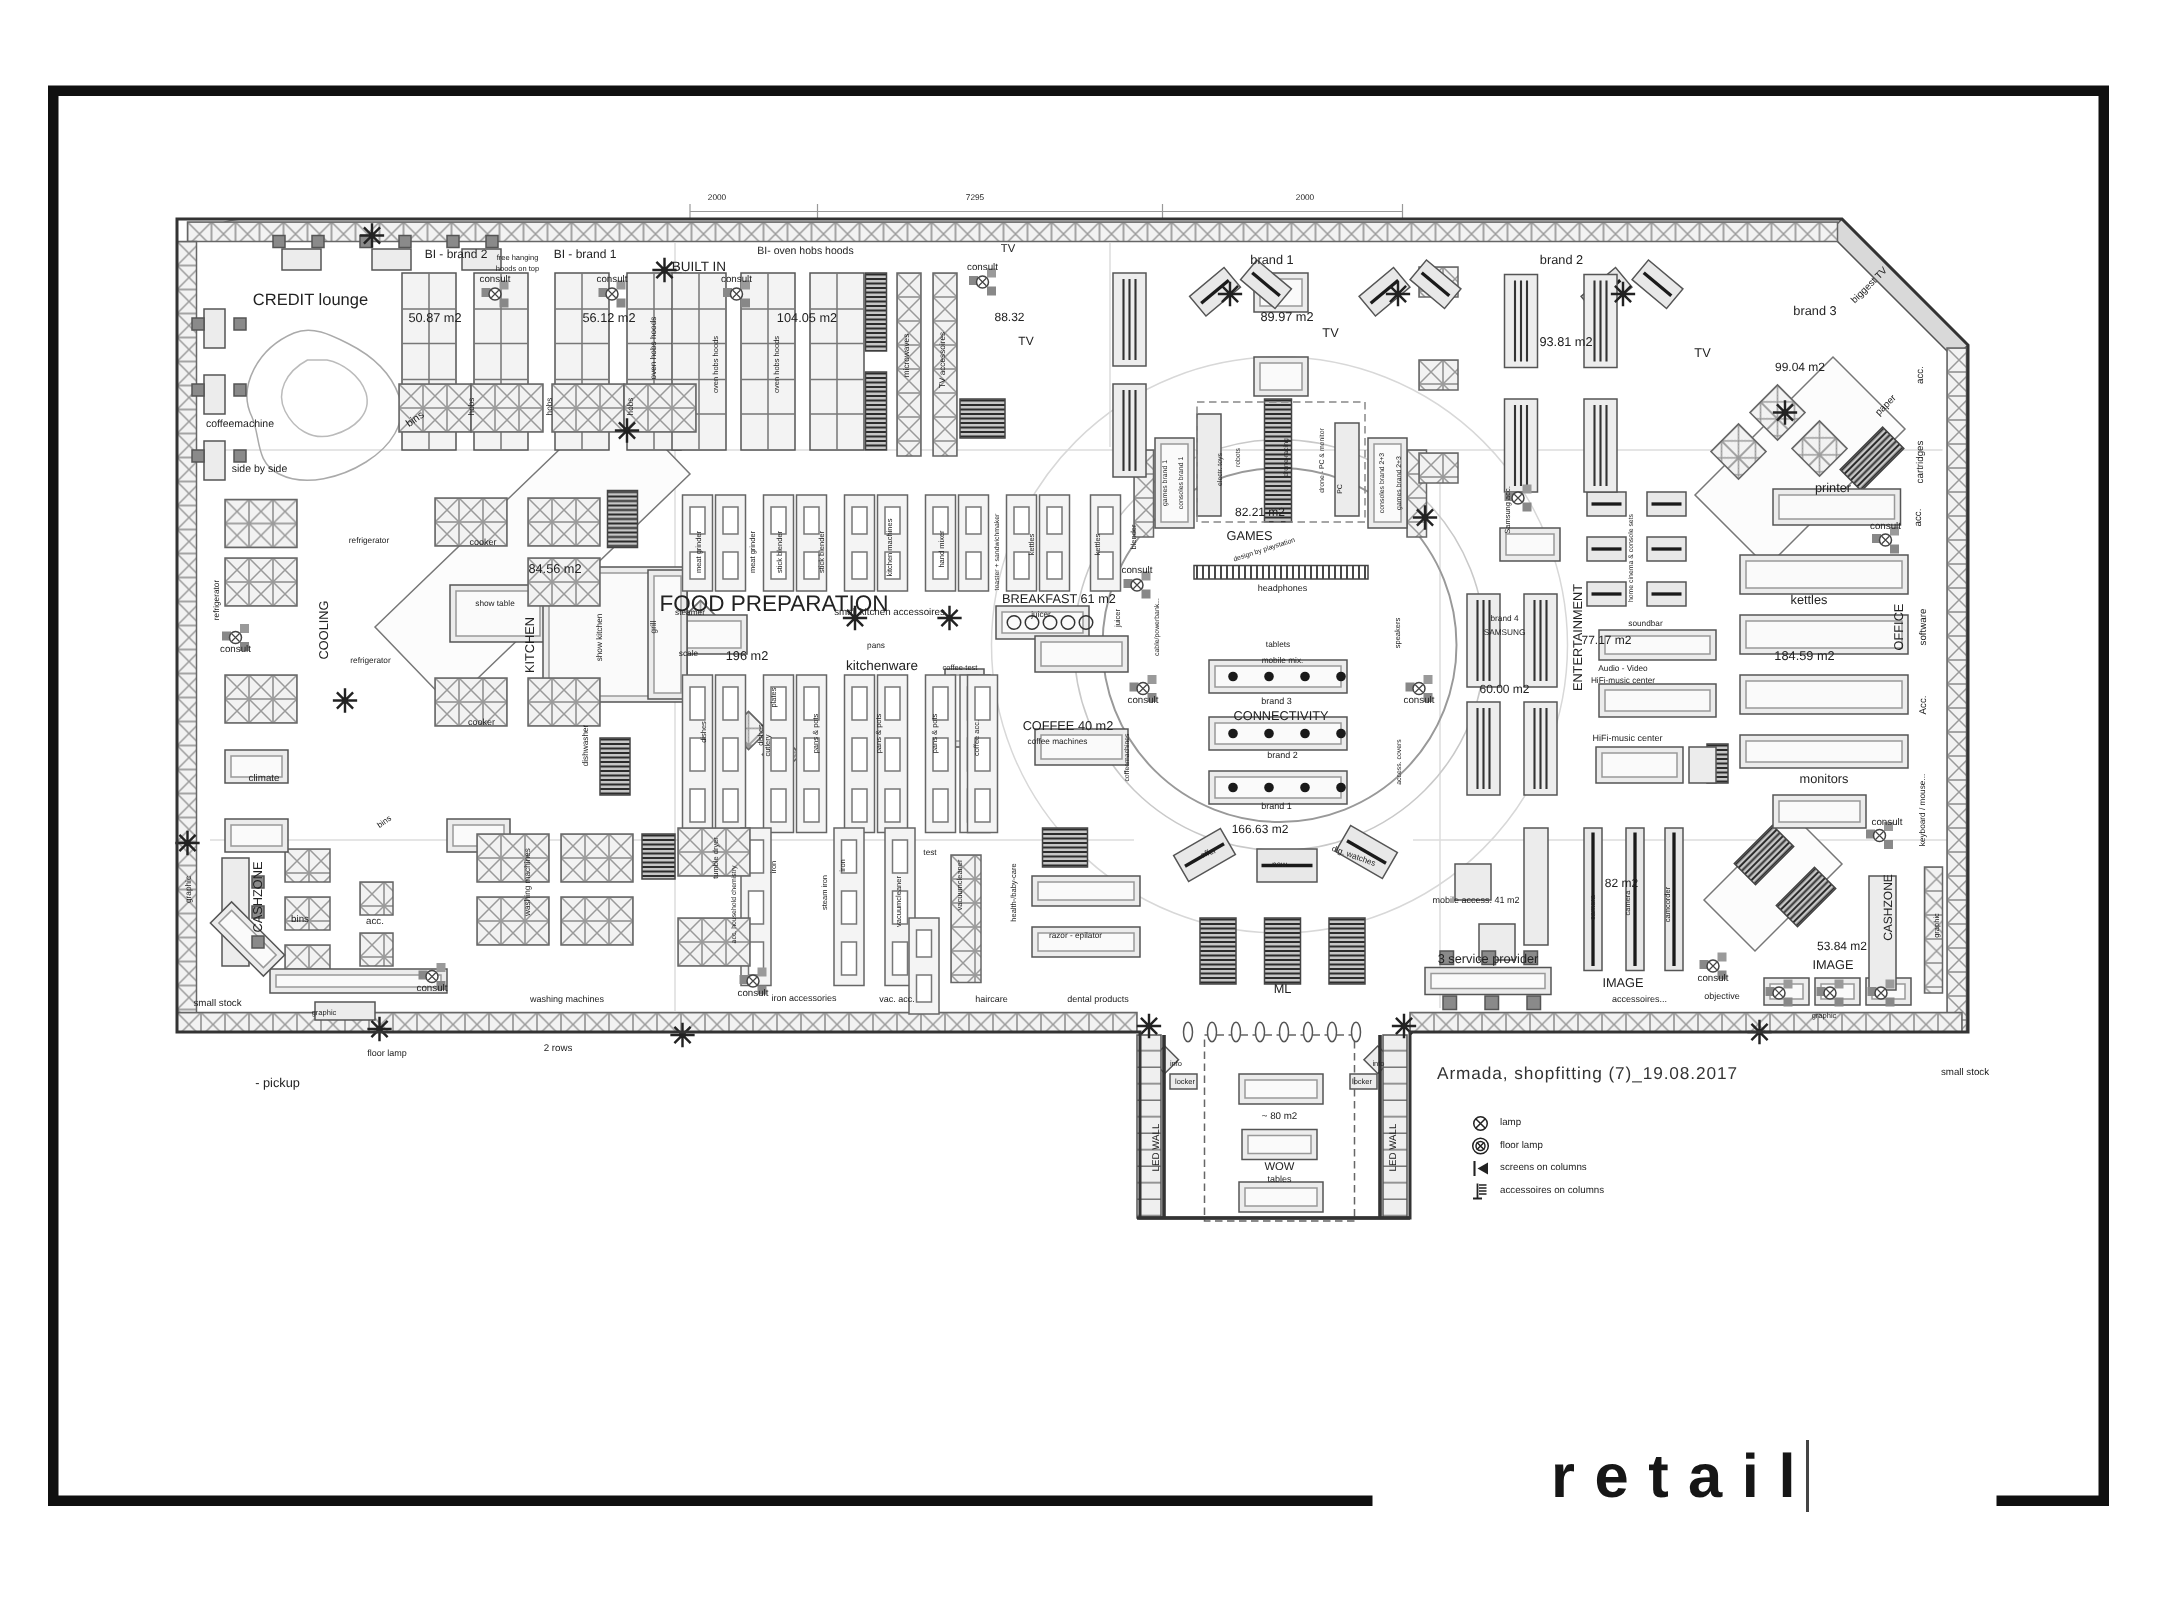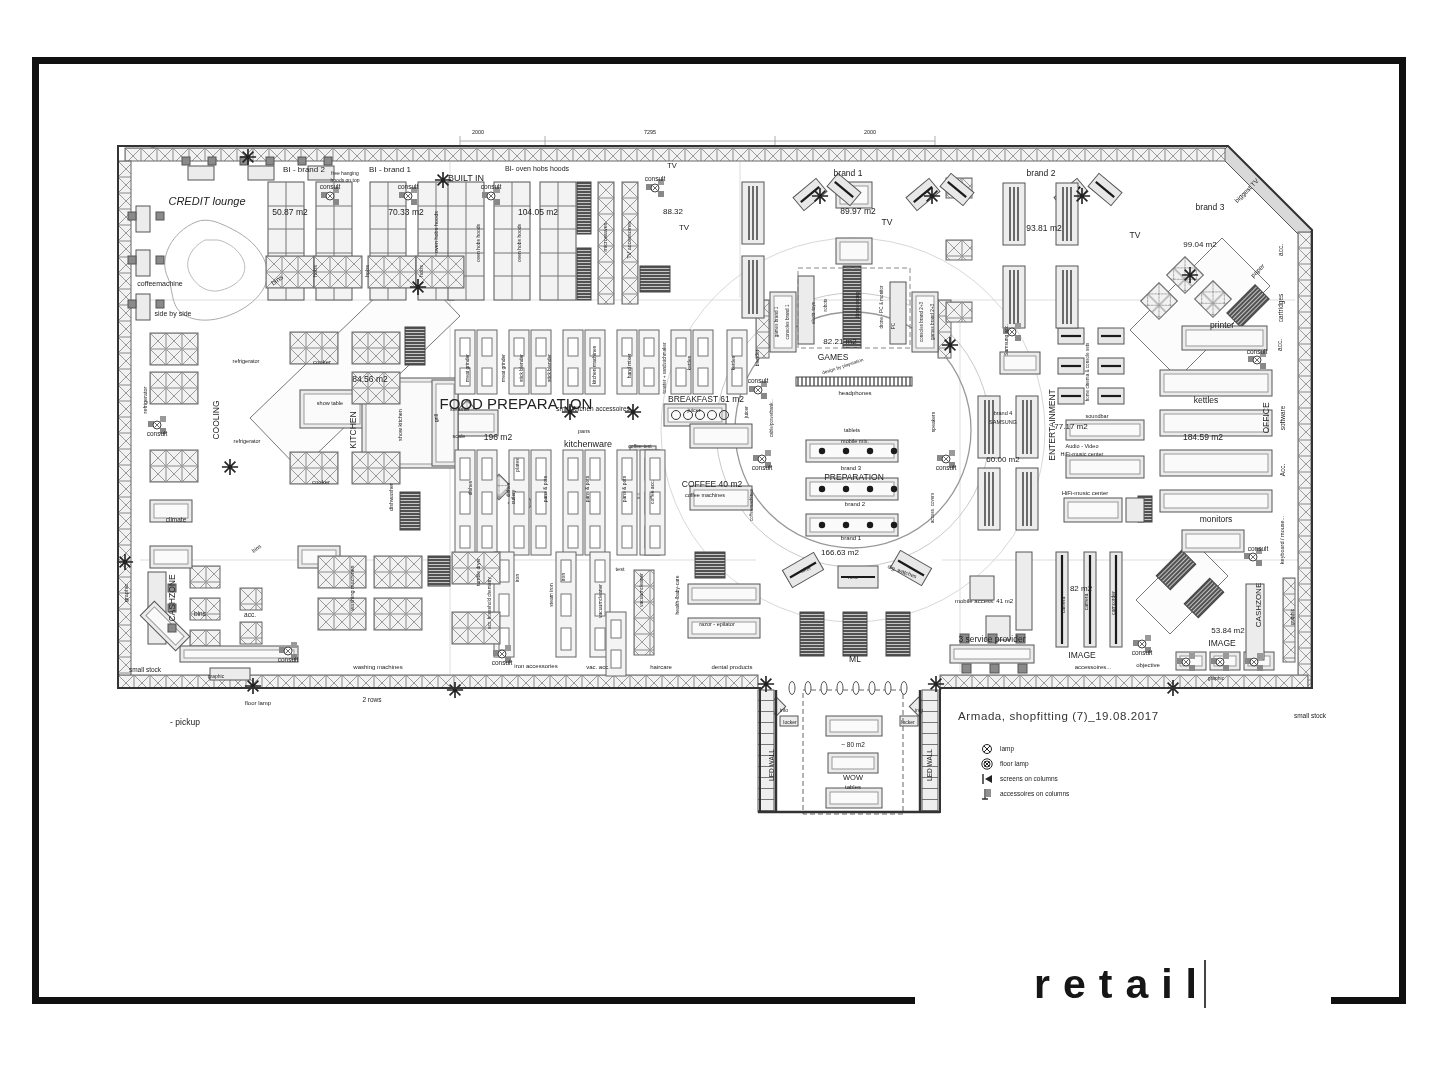--- a/index.html
+++ b/index.html
@@ -709,32 +709,32 @@
         <line x1="920" y1="690" x2="920" y2="812" stroke="#333" stroke-width="2.4"></line>
         <line x1="758" y1="812" x2="940" y2="812" stroke="#333" stroke-width="2.4"></line>
         <path d="M118,146 H1228 L1312,230 V688 H940 V812 H760 V688 H118 Z" fill="none" stroke="#333" stroke-width="2"></path>
       </g>
   </svg>
 
   <div id="labels">
       <div class="plan-label" style="left: 478px; top: 133px; font-size: 5.5px; transform: translate(-50%, -50%);">2000</div>
       <div class="plan-label" style="left: 650px; top: 133px; font-size: 5.5px; transform: translate(-50%, -50%);">7295</div>
       <div class="plan-label" style="left: 870px; top: 133px; font-size: 5.5px; transform: translate(-50%, -50%);">2000</div>
-      <div class="plan-label" style="left: 207px; top: 201px; font-size: 11px; transform: translate(-50%, -50%); font-style: italic;">CREDIT lounge</div>
+      <div class="plan-label" style="left: 207px; top: 201px; font-size: 11px; transform: translate(-50%, -50%);">CREDIT lounge</div>
       <div class="plan-label" style="left: 160px; top: 283px; font-size: 7px; transform: translate(-50%, -50%);">coffeemachine</div>
       <div class="plan-label" style="left: 173px; top: 313px; font-size: 7px; transform: translate(-50%, -50%);">side by side</div>
       <div class="plan-label" style="left: 277px; top: 280px; font-size: 7px; transform: translate(-50%, -50%) rotate(-35deg);">bins</div>
       <div class="plan-label" style="left: 304px; top: 170px; font-size: 8px; transform: translate(-50%, -50%);">BI - brand 2</div>
       <div class="plan-label" style="left: 345px; top: 173px; font-size: 5px; transform: translate(-50%, -50%);">free hanging</div>
       <div class="plan-label" style="left: 345px; top: 180px; font-size: 5px; transform: translate(-50%, -50%);">hoods on top</div>
       <div class="plan-label" style="left: 390px; top: 170px; font-size: 8px; transform: translate(-50%, -50%);">BI - brand 1</div>
       <div class="plan-label" style="left: 330px; top: 187px; font-size: 6.5px; transform: translate(-50%, -50%);">consult</div>
       <div class="plan-label" style="left: 408px; top: 187px; font-size: 6.5px; transform: translate(-50%, -50%);">consult</div>
       <div class="plan-label" style="left: 290px; top: 212px; font-size: 8.5px; transform: translate(-50%, -50%);">50.87 m2</div>
-      <div class="plan-label" style="left: 406px; top: 212px; font-size: 8.5px; transform: translate(-50%, -50%);">70.33 m2</div>
+      <div class="plan-label" style="left: 406px; top: 212px; font-size: 8.5px; transform: translate(-50%, -50%);">56.12 m2</div>
       <div class="plan-label" style="left: 316px; top: 271px; font-size: 5.5px; transform: translate(-50%, -50%) rotate(-90deg);">hobs</div>
       <div class="plan-label" style="left: 368px; top: 271px; font-size: 5.5px; transform: translate(-50%, -50%) rotate(-90deg);">hobs</div>
       <div class="plan-label" style="left: 422px; top: 271px; font-size: 5.5px; transform: translate(-50%, -50%) rotate(-90deg);">hobs</div>
       <div class="plan-label" style="left: 437px; top: 232px; font-size: 5.5px; transform: translate(-50%, -50%) rotate(-90deg);">oven hobs hoods</div>
       <div class="plan-label" style="left: 466px; top: 178px; font-size: 9px; transform: translate(-50%, -50%);">BUILT IN</div>
       <div class="plan-label" style="left: 537px; top: 168px; font-size: 7px; transform: translate(-50%, -50%);">BI- oven hobs hoods</div>
       <div class="plan-label" style="left: 491px; top: 187px; font-size: 6.5px; transform: translate(-50%, -50%);">consult</div>
       <div class="plan-label" style="left: 538px; top: 212px; font-size: 8.5px; transform: translate(-50%, -50%);">104.05 m2</div>
       <div class="plan-label" style="left: 478px; top: 243px; font-size: 5px; transform: translate(-50%, -50%) rotate(-90deg);">oven hobs hoods</div>
       <div class="plan-label" style="left: 519px; top: 243px; font-size: 5px; transform: translate(-50%, -50%) rotate(-90deg);">oven hobs hoods</div>
@@ -813,21 +813,21 @@
       <div class="plan-label" style="left: 894px; top: 326px; font-size: 4.6px; transform: translate(-50%, -50%) rotate(-90deg);">PC</div>
       <div class="plan-label" style="left: 922px; top: 322px; font-size: 4.6px; transform: translate(-50%, -50%) rotate(-90deg);">consoles brand 2+3</div>
       <div class="plan-label" style="left: 933px; top: 322px; font-size: 4.6px; transform: translate(-50%, -50%) rotate(-90deg);">games brand 2+3</div>
       <div class="plan-label" style="left: 840px; top: 342px; font-size: 8px; transform: translate(-50%, -50%);">82.21 m2</div>
       <div class="plan-label" style="left: 833px; top: 357px; font-size: 8.5px; transform: translate(-50%, -50%);">GAMES</div>
       <div class="plan-label" style="left: 843px; top: 367px; font-size: 4.6px; transform: translate(-50%, -50%) rotate(-18deg);">design by playstation</div>
       <div class="plan-label" style="left: 855px; top: 393px; font-size: 6px; transform: translate(-50%, -50%);">headphones</div>
       <div class="plan-label" style="left: 852px; top: 431px; font-size: 5.5px; transform: translate(-50%, -50%);">tablets</div>
       <div class="plan-label" style="left: 855px; top: 442px; font-size: 5.5px; transform: translate(-50%, -50%);">mobile mix.</div>
       <div class="plan-label" style="left: 851px; top: 468px; font-size: 6px; transform: translate(-50%, -50%);">brand 3</div>
-      <div class="plan-label" style="left: 854px; top: 477px; font-size: 8.5px; transform: translate(-50%, -50%);">PREPARATION</div>
+      <div class="plan-label" style="left: 854px; top: 477px; font-size: 8.5px; transform: translate(-50%, -50%);">CONNECTIVITY</div>
       <div class="plan-label" style="left: 855px; top: 504px; font-size: 6px; transform: translate(-50%, -50%);">brand 2</div>
       <div class="plan-label" style="left: 851px; top: 538px; font-size: 6px; transform: translate(-50%, -50%);">brand 1</div>
       <div class="plan-label" style="left: 840px; top: 553px; font-size: 8px; transform: translate(-50%, -50%);">166.63 m2</div>
       <div class="plan-label" style="left: 806px; top: 570px; font-size: 5.5px; transform: translate(-50%, -50%) rotate(-20deg);">offer</div>
       <div class="plan-label" style="left: 853px; top: 578px; font-size: 5.5px; transform: translate(-50%, -50%);">new</div>
       <div class="plan-label" style="left: 902px; top: 572px; font-size: 5.5px; transform: translate(-50%, -50%) rotate(20deg);">dig. watches</div>
       <div class="plan-label" style="left: 762px; top: 468px; font-size: 6.5px; transform: translate(-50%, -50%);">consult</div>
       <div class="plan-label" style="left: 946px; top: 468px; font-size: 6.5px; transform: translate(-50%, -50%);">consult</div>
       <div class="plan-label" style="left: 752px; top: 505px; font-size: 4.6px; transform: translate(-50%, -50%) rotate(-90deg);">coffeemachines</div>
       <div class="plan-label" style="left: 933px; top: 508px; font-size: 4.6px; transform: translate(-50%, -50%) rotate(-90deg);">access. covers</div>

